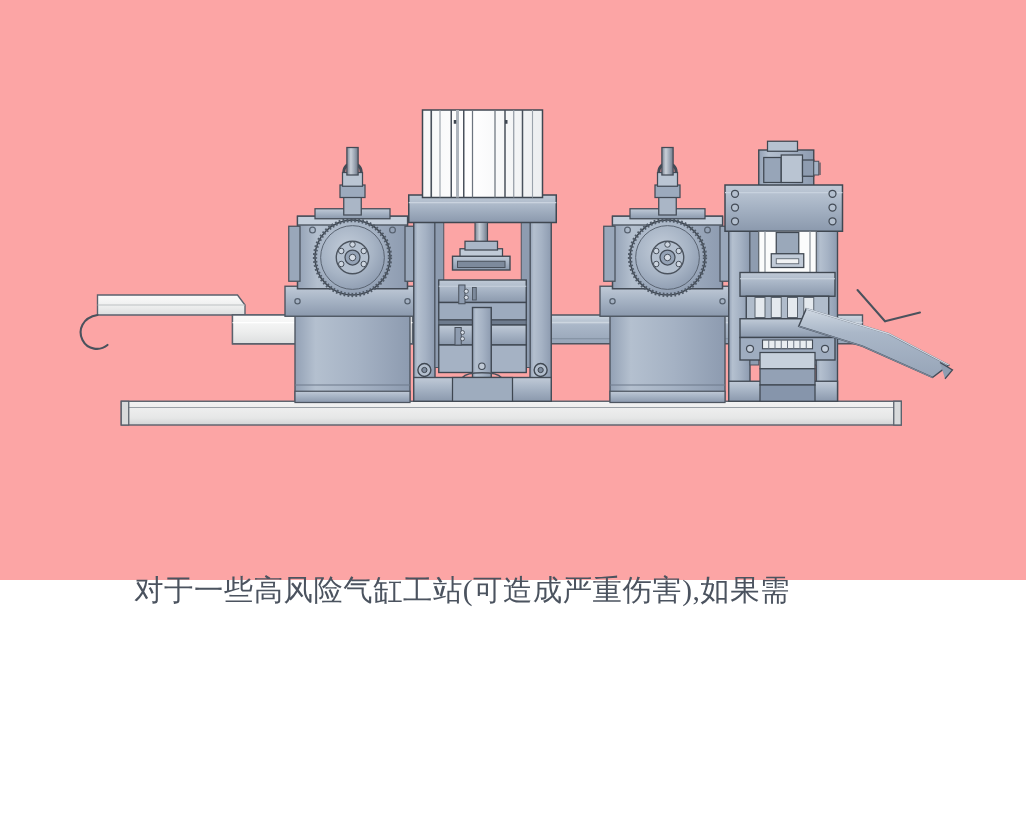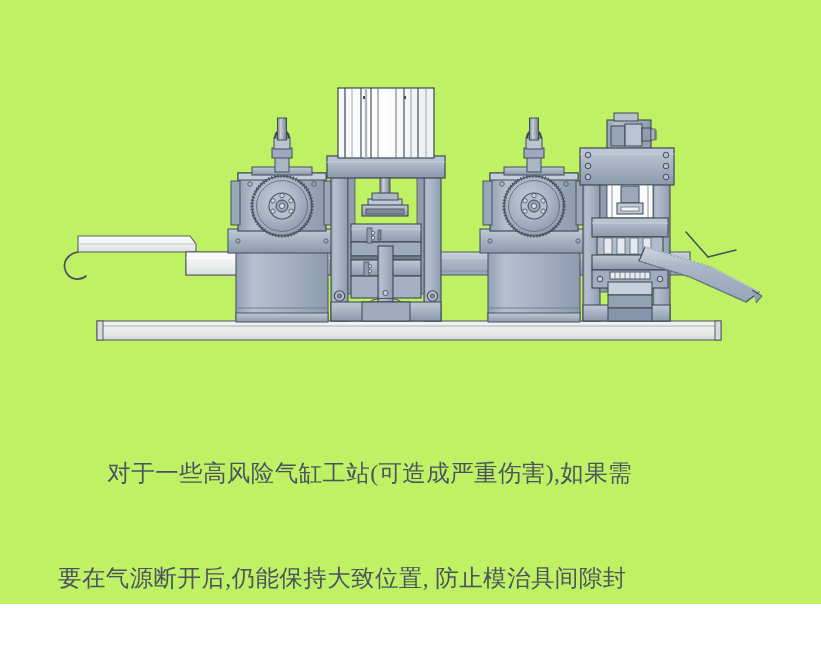--- a/index.html
+++ b/index.html
@@ -9,22 +9,22 @@
   }
   body {
     width: 821px;
     height: 656px;
     overflow: hidden;
     font-family: "Liberation Serif", "DejaVu Serif", serif;
   }
   #page {
     position: relative;
     width: 821px;
-    height: 604px;
-    background: #bef264;
+    height: 464px;
+    background: #fca5a5;
   }
   
   #figure-wrap {
     position: absolute;
     left: 0;
     top: 0;
     width: 821px;
     height: 380px;
   }
   #machine-svg {
@@ -350,20 +350,19 @@
 
         <path d="M686 232 L708 257" fill="none" stroke="#4a525d" stroke-width="1.6" stroke-linecap="round"></path>
         <path d="M708 257 L736 250" fill="none" stroke="#4a525d" stroke-width="1.6" stroke-linecap="round"></path>
       </g>
     </svg>
   </div>
 
   <div id="caption">
     <p class="para">
       <span class="ln indent">对于一些高风险气缸工站(可造成严重伤害),如果需</span>
-      <span class="ln">要在气源断开后,仍能保持大致位置, 防止模治具间隙封</span>
       
       
     </p>
 
   </div>
 
 </div>
 
 </body></html>

